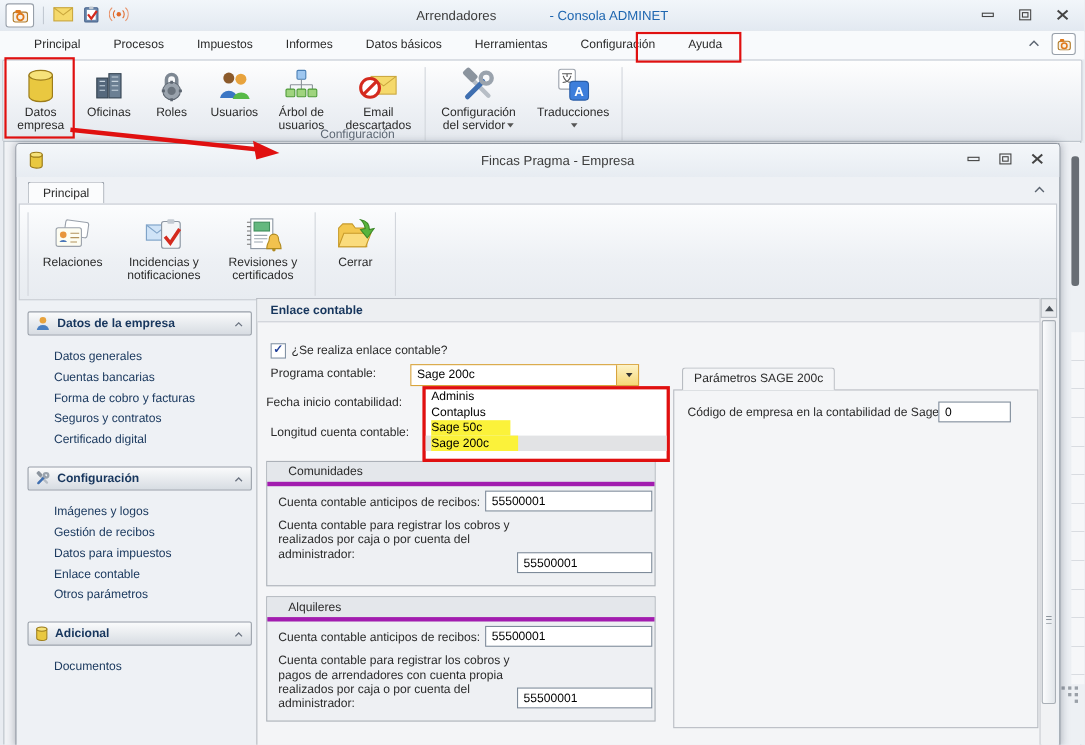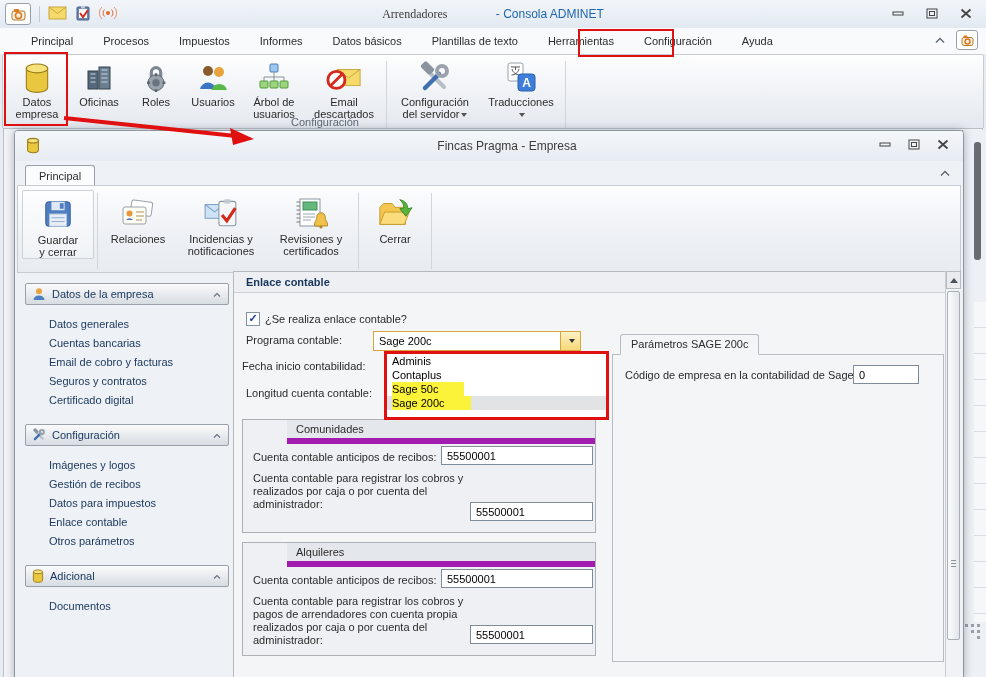--- a/index.html
+++ b/index.html
@@ -7,21 +7,21 @@
        font-family:"Liberation Sans",sans-serif;font-size:11px;color:#333;
        background:#e8ecf1;}
   
   .main-titlebar{position:absolute;left:0;top:0;right:0;height:28px;
     background:linear-gradient(#f2f6fa,#e2e9f1);border-bottom:1px solid #ccd3dc;}
   .qat{position:absolute;left:5px;top:3px;display:flex;align-items:center;gap:8px;}
   .appbox{width:24px;height:20px;background:#fff;border:1px solid #98a0aa;border-radius:3px;
     display:flex;align-items:center;justify-content:center;}
   .qat-sep{width:1px;height:16px;background:#c2c9d2;}
   .main-title{position:absolute;left:0;right:0;top:7px;text-align:center;font-size:12px;}
-  .main-title .dark{color:#3c3c3c;font-family:Liberation Serif, serif;} .main-title .blue{color:#1e66b0;margin-left:45px;}
+  .main-title .dark{color:#3c3c3c;} .main-title .blue{color:#1e66b0;margin-left:45px;}
   .winbtns{position:absolute;right:12px;top:6px;display:flex;gap:18px;align-items:center;}
   .winbtn{width:16px;height:14px;display:flex;align-items:center;justify-content:center;color:#444;}
   .main-tabrow{position:absolute;left:0;top:28px;right:0;height:26px;background:#f8fafc;
     display:flex;align-items:center;padding-left:16px;}
   .tab{padding:0 15px;line-height:24px;color:#2b2b2b;white-space:nowrap;cursor:default;}
   .tabrow-right{position:absolute;right:8px;top:30px;display:flex;gap:10px;align-items:center;}
   .mini-appbox{width:20px;height:18px;background:#fff;border:1px solid #98a0aa;border-radius:3px;
     display:flex;align-items:center;justify-content:center;}
   .main-ribbon{position:absolute;left:2px;right:2px;top:54px;height:73px;
     background:linear-gradient(#fefefe,#eef1f5 55%,#e4e8ee);
@@ -64,21 +64,21 @@
   .child-ribbon{position:absolute;left:2px;right:2px;top:54px;height:82px;
     background:linear-gradient(#fcfdfe,#edf0f4 60%,#e8ecf1);
     border:1px solid #c7ccd3;display:flex;align-items:flex-start;padding:4px 2px 0 4px;}
   .crbtn{display:flex;flex-direction:column;align-items:center;padding:3px 6px 0 6px;min-width:52px;text-align:center;}
   .crbtn.first{border:1px solid #ccd2d9;border-radius:2px;background:linear-gradient(#fdfdfe,#f0f3f6);}
   .crbtn .ric{height:40px;display:flex;align-items:center;justify-content:center;}
   
   .sidebar{position:absolute;left:10px;top:146px;width:204px;bottom:0;padding-top:6px;}
   .shead{height:20px;background:linear-gradient(#fafbfc,#d7dce2);border:1px solid #99a0a9;
     border-radius:2px;display:flex;align-items:center;padding:0 6px;margin-bottom:10px;}
-  .shead .stitle{font-weight:normal;color:#17365d;margin-left:6px;flex:1;}
+  .shead .stitle{font-weight:bold;color:#17365d;margin-left:6px;flex:1;}
   .sitems{list-style:none;margin:0 0 14px 0;padding:0 0 0 24px;}
   .sitems li{line-height:19px;color:#1d3b60;cursor:default;}
   
   .content{position:absolute;left:218px;top:140px;width:712px;bottom:0;
     background:#f4f5f7;border:1px solid #b5bac1;border-bottom:none;}
   .content-header{height:20px;background:#edeff2;border-bottom:1px solid #ccd0d6;
     font-weight:bold;color:#17365d;line-height:20px;padding-left:12px;}
   .checkbox{position:absolute;left:12px;top:40px;width:12px;height:12px;background:#fff;
     border:1px solid #8393a5;font-size:11px;line-height:11px;text-align:center;color:#21409a;font-weight:bold;}
   .cb-label{position:absolute;left:31px;top:41px;color:#2b2b2b;}
@@ -93,22 +93,22 @@
   .dopt{height:14px;line-height:14px;padding-left:5px;color:#000;}
   .dopt .hlt{background:#fbf23a;display:inline-block;padding-right:26px;}
   .dopt.selrow{background:#e2e3e5;}
   .sage-panel{position:absolute;left:378px;top:82px;width:330px;height:306px;
     background:#f4f5f7;border:1px solid #b8bcc2;}
   .sage-tab{position:absolute;left:386px;top:62px;padding:3px 10px 4px 10px;background:#f4f5f7;
     border:1px solid #b8bcc2;border-bottom:1px solid #f4f5f7;border-radius:3px 3px 0 0;z-index:21;color:#2b2b2b;}
   .tbox{background:#fff;border:1px solid #7e8b9a;font-family:"Liberation Sans",sans-serif;
     font-size:11px;color:#000;padding:0 0 0 5px;box-sizing:border-box;height:19px;}
   .gbox{position:absolute;left:8px;width:352px;height:112px;background:#eef0f3;border:1px solid #acb1b8;}
-  .gbox .gtitle{height:18px;line-height:18px;padding-left:9px;background:#e4e7eb;
-    border-bottom:6px solid #a21caf;color:#2b2b2b;margin-left:44px;}
+  .gbox .gtitle{height:18px;line-height:18px;padding-left:19px;background:#e4e7eb;
+    border-bottom:4px solid #a21caf;color:#2b2b2b;}
   .mlines span{display:block;line-height:13px;color:#2b2b2b;}
   
   .vscroll{position:absolute;right:2px;top:140px;bottom:0;width:15px;background:#f1f2f4;border-left:1px solid #c8ccd1;}
   .vs-up{position:absolute;left:0;right:0;top:0;height:16px;background:#e9ebee;border:1px solid #b7bcc2;
     display:flex;align-items:center;justify-content:center;}
   .vs-up i{width:0;height:0;border-left:4px solid transparent;border-right:4px solid transparent;
     border-bottom:5px solid #4b5158;}
   .vs-thumb{position:absolute;left:1px;right:1px;top:20px;height:347px;
     background:linear-gradient(90deg,#fbfcfd,#e2e6ea);border:1px solid #a9afb6;border-radius:2px;}
   .vs-thumb::after{content:"";position:absolute;left:3px;right:3px;top:268px;height:7px;
@@ -172,21 +172,20 @@
         </span>
     </div>
   </div>
 
   <div class="main-tabrow">
     <span class="tab">Principal</span>
     <span class="tab">Procesos</span>
     <span class="tab">Impuestos</span>
     <span class="tab">Informes</span>
     <span class="tab">Datos básicos</span>
-    <span class="tab">Plantillas de texto</span>
     <span class="tab">Herramientas</span>
     <span class="tab">Configuración</span>
     <span class="tab">Ayuda</span>
   </div>
   <div class="tabrow-right">
     <span><svg width="12" height="8">
           <path d="M2 6.5 l4-4 4 4 M2 3.5" fill="none" stroke="#5b6470" stroke-width="1.3"></path>
         </svg></span>
     <span class="mini-appbox">
       <svg width="13" height="11">
@@ -324,32 +323,20 @@
   </div>
 
   <div class="child-tabrow">
     <span class="ctab">Principal</span>
   </div>
   <span class="collapse-chev"><svg width="12" height="8">
         <path d="M2 6.5 l4-4 4 4" fill="none" stroke="#5b6470" stroke-width="1.3"></path>
       </svg></span>
 
   <div class="child-ribbon">
-    <div class="crbtn first" style="width:58px">
-      <span class="ric">
-        <svg width="32" height="32" viewBox="0 0 34 34">
-            <rect x="4" y="4" width="26" height="26" rx="3" fill="#4f7fc0" stroke="#2d5a93"></rect>
-            <rect x="10" y="4" width="14" height="9" fill="#dfe9f5"></rect>
-            <rect x="19" y="5.5" width="4" height="6" fill="#4f7fc0"></rect>
-            <rect x="8" y="17" width="18" height="13" fill="#e8eef7" stroke="#b0c4de"></rect>
-            <path d="M10 21 h14 M10 25 h14" stroke="#8ea9c9"></path>
-          </svg>
-      </span>
-      <span class="rlab"><span>Guardar</span><br><span>y cerrar</span></span>
-    </div>
     <div class="sep"></div>
     <div class="crbtn" style="width:62px">
       <span class="ric">
         <svg width="36" height="32" viewBox="0 0 36 30">
             <rect x="11" y="3" width="21" height="14" rx="2" fill="#fff" stroke="#9aa1ab" transform="rotate(8 21 10)"></rect>
             <rect x="3" y="9" width="23" height="17" rx="2" fill="#fdfdf2" stroke="#9aa1ab"></rect>
             <circle cx="9.5" cy="15.5" r="3" fill="#e8963c"></circle>
             <path d="M6 22 a4 3.4 0 0 1 7 0 z" fill="#4a76b8"></path>
             <path d="M16 14 h8 M16 18 h8 M16 22 h6" stroke="#b3935c"></path>
           </svg>
@@ -402,21 +389,21 @@
           <path d="M1.5 13 a5.5 4.6 0 0 1 11 0 z" fill="#4a7fc1"></path>
         </svg>
       <span class="stitle">Datos de la empresa</span>
       <svg width="10" height="7">
           <path d="M2 5.5 l3-3 3 3" fill="none" stroke="#6b7380" stroke-width="1.2"></path>
         </svg>
     </div>
     <ul class="sitems">
       <li>Datos generales</li>
       <li>Cuentas bancarias</li>
-      <li>Email de cobro y facturas</li>
+      <li>Forma de cobro y facturas</li>
       <li>Seguros y contratos</li>
       <li>Certificado digital</li>
     </ul>
     <div class="shead">
       <svg width="14" height="14" viewBox="0 0 34 34">
           <path d="M8 8 l18 18" stroke="#b7bec6" stroke-width="5" stroke-linecap="round"></path>
           <rect x="3" y="3" width="13" height="8" rx="2" fill="#8b949e" transform="rotate(45 9.5 7)"></rect>
           <path d="M7 27 L21 13" stroke="#3f6fb0" stroke-width="5.5" stroke-linecap="round"></path>
           <circle cx="24" cy="10" r="5" fill="none" stroke="#9aa3ad" stroke-width="5"></circle>
         </svg>

